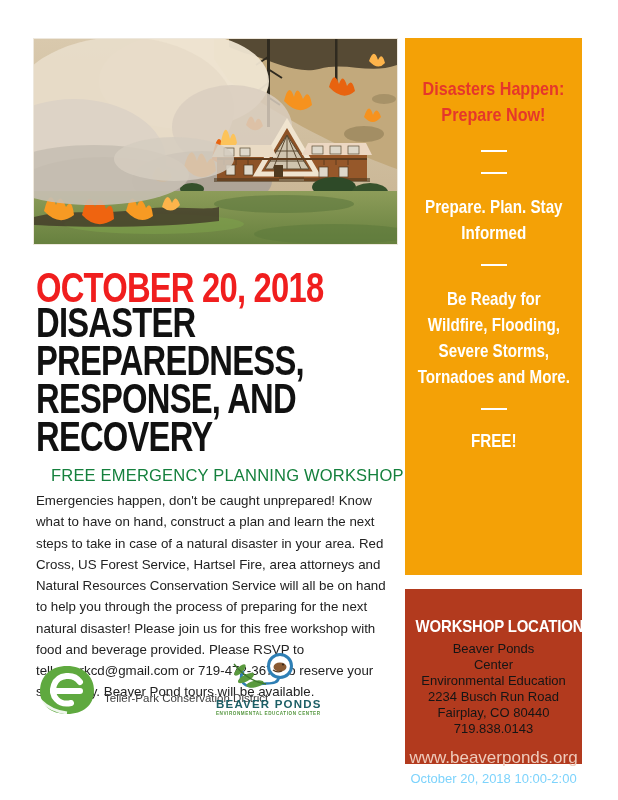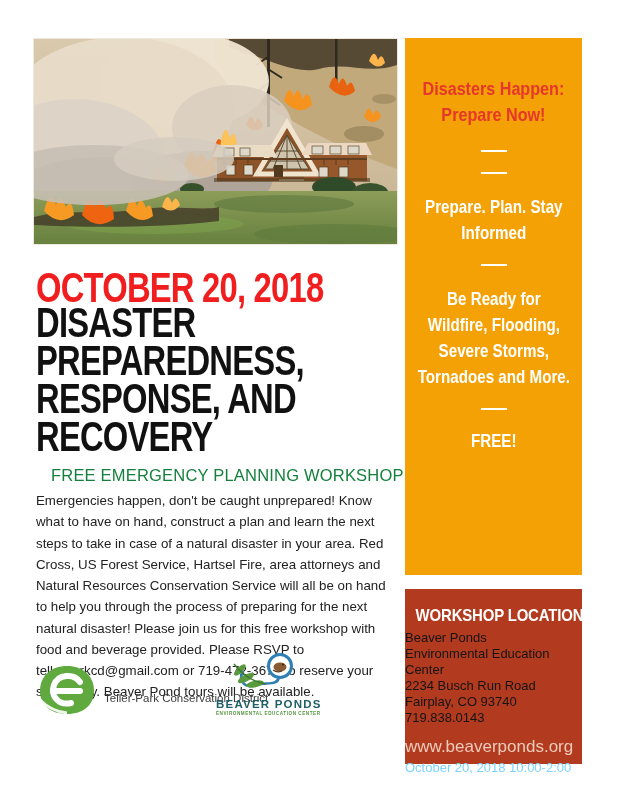--- a/index.html
+++ b/index.html
@@ -43,21 +43,21 @@
   }
   .sidebar .item-line{
     font-size:18.5px;line-height:26px;font-weight:bold;color:#ffffff;
     transform:scaleX(0.82);transform-origin:50% 50%;white-space:nowrap;
   }
   .divider{width:26px;border-top:2px solid #ffffff;}
   .mt-a{margin-top:22px;} .mt-b{margin-top:20px;} .mt-c{margin-top:18px;}
   
   .location{
     position:absolute;left:405px;top:589px;width:177px;height:175px;
-    background:#b23a1e;box-sizing:border-box;padding-top:17px;
+    background:#b23a1e;text-align:center;box-sizing:border-box;padding-top:28px;
   }
   .location .loc-head{
     font-size:17px;font-weight:bold;color:#ffffff;letter-spacing:-.2px;
     transform:scaleX(0.88);transform-origin:50% 50%;white-space:nowrap;
   }
   .location .addr{margin-top:4px;}
   .location .addr div{
     font-size:13px;line-height:16px;color:#151515;white-space:nowrap;
   }
   .location .site{margin-top:11px;font-size:17px;color:#eecbbb;}
@@ -206,24 +206,24 @@
       <div class="item-line">Tornadoes and More.</div>
     </div>
     <div class="divider mt-c"></div>
     <div class="item-line mt-c">FREE!</div>
   </div>
 
   <div class="location">
     <div class="loc-head">WORKSHOP LOCATION:</div>
     <div class="addr">
       <div>Beaver Ponds</div>
+      <div>Center</div>
       <div>Environmental Education</div>
-      <div>Center</div>
       <div>2234 Busch Run Road</div>
-      <div>Fairplay, CO 93740</div>
+      <div>Fairplay, CO 80440</div>
       <div>719.838.0143</div>
     </div>
     <div class="site">www.beaverponds.org</div>
     <div class="when">October 20, 2018 10:00-2:00</div>
   </div>
 
   <div class="tp-logo">
     <svg width="58" height="52" viewBox="0 0 58 52">
       <path d="M29,2 C45,2 56,12 56,27 C56,41 45,50 29,50 C13,50 2,41 2,27 C2,12 13,2 29,2 Z" fill="#5fa93f"></path>
       <path d="M42,18 C36,9 20,10 16,21 C12,32 21,42 33,39" stroke="#ffffff" stroke-width="6" fill="none" stroke-linecap="round"></path>

